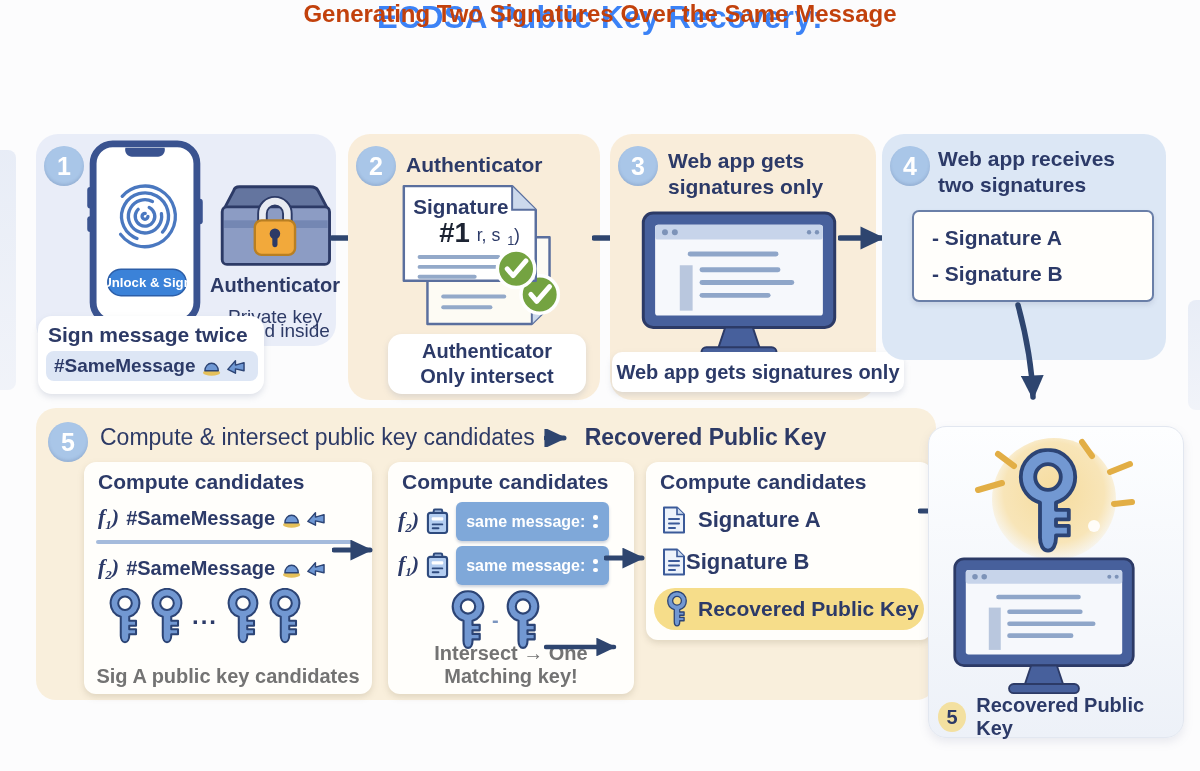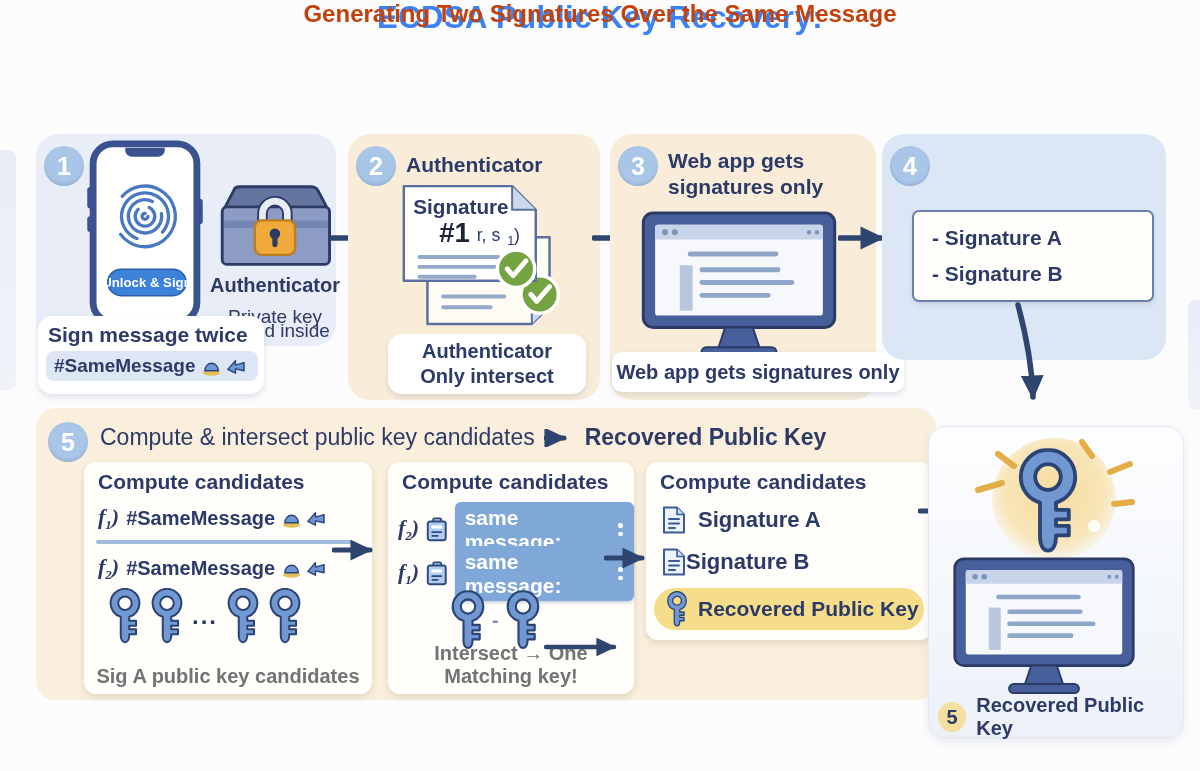--- a/index.html
+++ b/index.html
@@ -45,21 +45,21 @@
   .col{position:absolute;background:#fffefb;border-radius:12px;box-shadow:0 3px 6px rgba(150,140,110,.25);}
   .col-title{position:absolute;left:14px;top:8px;font-size:21px;font-weight:600;color:#2c3a68;}
   .frow{position:absolute;display:flex;align-items:center;gap:7px;font-size:20px;font-weight:600;color:#2c3a68;}
   .fn{font-style:italic;font-family:"Liberation Serif","DejaVu Serif",serif;font-size:22px;font-weight:600;}
   .fn sub{font-size:13px;}
   .divider{position:absolute;left:12px;height:4px;background:#a5bbdc;border-radius:2px;}
   .col-cap{position:absolute;left:0;bottom:6px;width:100%;text-align:center;font-size:20px;font-weight:600;color:#737373;margin-top:44px;}
   .col-cap.b{font-weight:bold;}
 
   .pill-blue{display:flex;align-items:center;gap:8px;background:#7fa8d9;border-radius:6px;height:31px;
-             padding:12px 10px;color:#ffffff;font-size:21px;font-weight:600;box-shadow:0 2px 3px rgba(90,110,150,.3);}
+             padding:4px 10px;color:#ffffff;font-size:16px;font-weight:600;box-shadow:0 2px 3px rgba(90,110,150,.3);}
   .pdots{position:relative;width:6px;height:15px;}
   .pdots::before,.pdots::after{content:"";position:absolute;width:4.5px;height:4.5px;border-radius:50%;background:#ffffff;left:0;}
   .pdots::before{top:1px;} .pdots::after{bottom:1px;}
 
   .ypill{position:absolute;left:8px;top:126px;width:270px;height:42px;background:#f6dd8a;border-radius:21px;
          display:flex;align-items:center;gap:10px;padding-left:12px;box-sizing:border-box;}
   .ypill span{font-size:21px;font-weight:bold;color:#2c3a68;}
 
   .dots{font-size:24px;font-weight:bold;color:#2c3a68;letter-spacing:2px;}
   .kdash{font-size:20px;font-weight:bold;color:#7b95bf;}
@@ -224,20 +224,24 @@
   <div class="card" style="left:612px;top:352px;width:292px;height:40px;border-radius:10px;display:flex;align-items:center;justify-content:center;">
     <div class="cap-bold">Web app gets signatures only</div>
   </div>
 
   <svg class="abs" style="left:838px;top:222px;" width="64" height="32">
     <path d="M2,16 H44" stroke="#2e456f" stroke-width="5.5" stroke-linecap="round" fill="none" marker-end="url(#ah)"></path>
   </svg>
 
   <div class="panel p4"></div>
   <div class="badge" style="left:890px;top:146px;">4</div>
+  <div class="abs step-title" style="left:938px;top:146px;">
+    <div>Web app receives</div>
+    <div>two signatures</div>
+  </div>
   <div class="sigbox">
     <div>- Signature A</div>
     <div>- Signature B</div>
   </div>
 
   <svg class="abs" style="left:1000px;top:302px;" width="60" height="116">
     <path d="M18,3 C28,40 32,66 33,95" stroke="#2e456f" stroke-width="5.5" stroke-linecap="round" fill="none" marker-end="url(#ah)"></path>
   </svg>
 
   <div class="panel band"></div>

